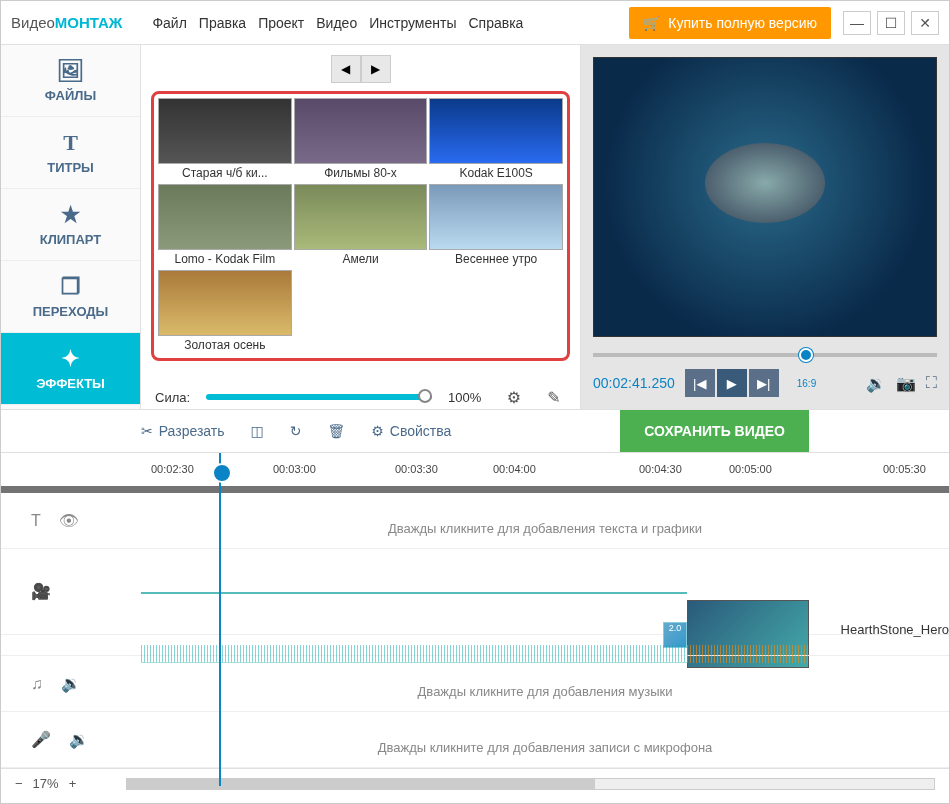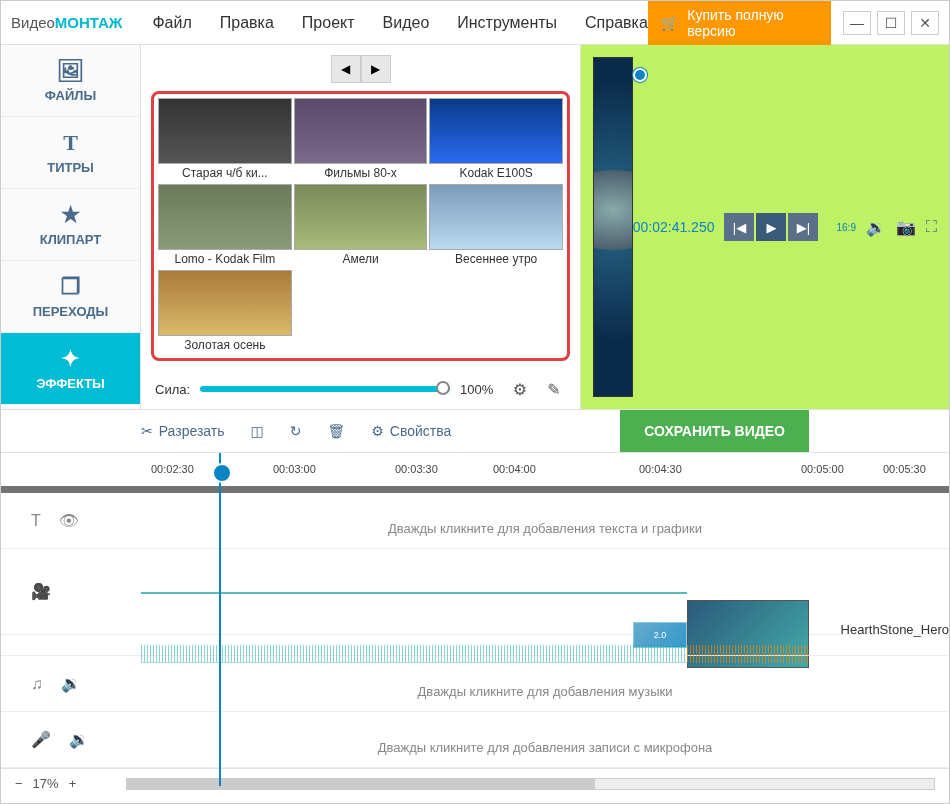--- a/index.html
+++ b/index.html
@@ -1,48 +1,48 @@
 <!DOCTYPE html>
 <html><head>
 <meta charset="utf-8">
 <style>
 * { box-sizing: border-box; margin: 0; padding: 0; font-family: "Segoe UI", Arial, sans-serif; }
 body { background: #fff; width: 950px; height: 804px; overflow: hidden; position: relative; border: 1px solid #ccc; }
 .titlebar { height: 44px; display: flex; align-items: center; padding: 0 10px; border-bottom: 1px solid #e0e0e0; }
 .logo { font-weight: 400; font-size: 15px; color: #555; }
 .logo .accent { color: #00b8d4; font-weight: 600; }
-.menu { display: flex; gap: 28px; margin-left: 30px; color: #333; font-size: 16px; }
+.menu { display: flex; gap: 12px; margin-left: 30px; color: #333; font-size: 14px; }
 .menu-item { cursor: pointer; }
 .spacer { flex: 1; }
 .buy-btn { background: #ff9800; color: #fff; padding: 8px 14px; display: flex; align-items: center; gap: 8px; font-size: 14px; cursor: pointer; border-radius: 2px; }
 .win-controls { display: flex; gap: 6px; margin-left: 12px; }
 .win-btn { width: 28px; height: 24px; display: flex; align-items: center; justify-content: center; cursor: pointer; color: #555; font-size: 14px; border: 1px solid #ccc; }
 
 .main-area { display: flex; height: 364px; }
 .sidebar { width: 140px; background: #fafafa; border-right: 1px solid #e0e0e0; display: flex; flex-direction: column; }
 .sidebar-item { height: 72px; display: flex; flex-direction: column; align-items: center; justify-content: center; gap: 4px; color: #4a6a8a; font-size: 13px; font-weight: 600; cursor: pointer; border-bottom: 1px solid #eee; }
 .sidebar-item .icon { font-size: 22px; }
 .sidebar-item.active { background: #00bcd4; color: #fff; }
 
 .effects-panel { width: 440px; padding: 10px 10px 0 10px; border-right: 1px solid #e0e0e0; position: relative; }
 .category-nav { display: flex; align-items: center; justify-content: center; gap: 0; margin-bottom: 8px; }
 .nav-btn { width: 30px; height: 28px; background: #e8e8e8; border: 1px solid #ccc; display: flex; align-items: center; justify-content: center; cursor: pointer; font-size: 12px; }
 .category-label { padding: 6px 30px; font-weight: 600; color: #444; font-size: 14px; background: #f0f0f0; border: 1px solid #ccc; }
 .effects-grid { display: grid; grid-template-columns: repeat(3, 1fr); gap: 2px; border: 3px solid #e04040; border-radius: 8px; padding: 4px; }
 .effect-cell { display: flex; flex-direction: column; cursor: pointer; }
 .effect-thumb { height: 66px; border: 1px solid #aaa; }
 .effect-label { font-size: 12px; color: #333; text-align: center; padding: 2px 0; white-space: nowrap; overflow: hidden; text-overflow: ellipsis; }
-.strength-row { display: flex; align-items: center; gap: 10px; padding: 16px 4px; }
+.strength-row { display: flex; align-items: center; gap: 16px; padding: 24px 4px; }
 .strength-label { font-size: 13px; color: #333; }
 .slider { flex: 1; height: 6px; background: #00bcd4; border-radius: 3px; position: relative; }
 .slider-thumb { width: 14px; height: 14px; background: #fff; border: 2px solid #888; border-radius: 50%; position: absolute; right: 0; top: -5px; }
 .strength-val { font-size: 13px; color: #333; width: 38px; }
 .small-btn { width: 24px; height: 24px; display: flex; align-items: center; justify-content: center; cursor: pointer; color: #555; }
 
-.preview-panel { flex: 1; background: #bef264; padding: 12px; display: flex; flex-direction: row; }
+.preview-panel { flex: 1; background: #e5e5e5; padding: 12px; display: flex; flex-direction: column; }
 .preview-video { flex: 1; background: linear-gradient(135deg, #0a2a4a, #1a4a6a); border: 1px solid #333; position: relative; overflow: hidden; }
 .preview-scene { position: absolute; inset: 0; background: radial-gradient(circle at 50% 45%, #2a6a8a 0%, #0a2a4a 70%); }
 .preview-scene::before { content:""; position:absolute; left:50%; top:45%; width:120px; height:80px; transform:translate(-50%,-50%); background: radial-gradient(ellipse, #8aa 0%, #456 80%); border-radius:50%; }
 .seek-bar { height: 20px; position: relative; margin: 8px 0 4px 0; }
 .seek-track { position:absolute; top:8px; left:0; right:0; height:4px; background:#bbb; }
 .seek-dot { position:absolute; top:3px; left:60%; width:14px; height:14px; background:#0a84c4; border:2px solid #fff; border-radius:50%; box-shadow:0 0 0 1px #0a84c4; }
 .player-controls { display: flex; align-items: center; gap: 10px; justify-content: flex-start; }
 .timecode { color: #0a84c4; font-size: 14px; }
 .player-btns { display:flex; gap:2px; }
 .player-btn { width:30px; height:28px; background:#5b7088; color:#fff; display:flex; align-items:center; justify-content:center; cursor:pointer; font-size:13px; }
@@ -59,21 +59,21 @@
 .ruler-mark { position:absolute; top:10px; font-size:11px; }
 .playhead { position:absolute; left:218px; top:0; bottom:-300px; width:2px; background:#0a84c4; z-index:5; }
 .playhead::before { content:""; position:absolute; top:10px; left:-7px; width:16px; height:16px; background:#0a84c4; border-radius:50%; border:2px solid #fff; }
 .track { display:flex; align-items:center; border-bottom:1px solid #eee; min-height:42px; position:relative; }
 .track.video { min-height: 86px; }
 .track-head { width:140px; display:flex; align-items:center; gap:18px; padding-left:30px; color:#888; }
 .track-body { flex:1; position:relative; height:100%; }
 .hint { color:#888; font-size:13px; text-align:center; padding: 12px 0; margin-top: 16px; }
 .clip-range { position:absolute; left:0; right:262px; top:0; bottom:0; background:rgba(50,180,210,0.12); border:1px solid #5bb; }
 .clip-thumb { position:absolute; right:140px; top:8px; width:122px; height:68px; background:linear-gradient(135deg,#2a5a7a,#4aa); border:1px solid #555; }
-.clip-trans { position:absolute; right:262px; top:30px; width:54px; height:26px; background:linear-gradient(135deg,#6ac,#39c); border:1px solid #8cd; font-size:9px; color:#fff; display:flex; align-items:center; justify-content:center; }
+.clip-trans { position:absolute; right:262px; top:30px; width:24px; height:26px; background:linear-gradient(135deg,#6ac,#39c); border:1px solid #8cd; font-size:9px; color:#fff; display:flex; align-items:flex-start; justify-content:center; }
 .clip-label { position:absolute; right:0; top:30px; font-size:13px; color:#333; }
 .wave { position:absolute; left:0; right:262px; top:0; height:18px; background: repeating-linear-gradient(90deg,#1aa,#1aa 1px,transparent 1px,transparent 3px); opacity:0.5; border-bottom:1px solid #5bb; }
 .wave2 { position:absolute; right:140px; top:0; height:18px; width:122px; background: repeating-linear-gradient(90deg,#f80,#f80 1px,transparent 1px,transparent 3px); opacity:0.6; }
 
 .zoom-bar { height:30px; border-top:1px solid #e0e0e0; display:flex; align-items:center; padding:0 14px; gap:10px; color:#555; font-size:13px; }
 .zoom-scroll { flex:1; height:12px; background:#eee; border:1px solid #ccc; margin-left:40px; position:relative; }
 .zoom-handle { position:absolute; left:0; width:58%; height:100%; background:#ccc; }
 
 
 .t1{background:linear-gradient(#333,#555);} .t2{background:linear-gradient(#5a4a6a,#7a6a8a);} .t3{background:linear-gradient(#0a3a8a,#2a6af0);}
@@ -227,21 +227,21 @@
 </div>
 
 <div class="timeline">
   <div class="ruler">
     <div class="playhead"></div>
     <span class="ruler-mark" style="left:150px">00:02:30</span>
     <span class="ruler-mark" style="left:272px">00:03:00</span>
     <span class="ruler-mark" style="left:394px">00:03:30</span>
     <span class="ruler-mark" style="left:492px">00:04:00</span>
     <span class="ruler-mark" style="left:638px">00:04:30</span>
-    <span class="ruler-mark" style="left:800px">00:05:00</span>
+    <span class="ruler-mark" style="left:728px">00:05:00</span>
     <span class="ruler-mark" style="left:882px">00:05:30</span>
   </div>
 
   <div class="track">
     <div class="track-head">
       <span>T</span>
       <span>👁</span>
     </div>
     <div class="track-body">
         <div class="hint">Дважды кликните для добавления текста и графики</div>

